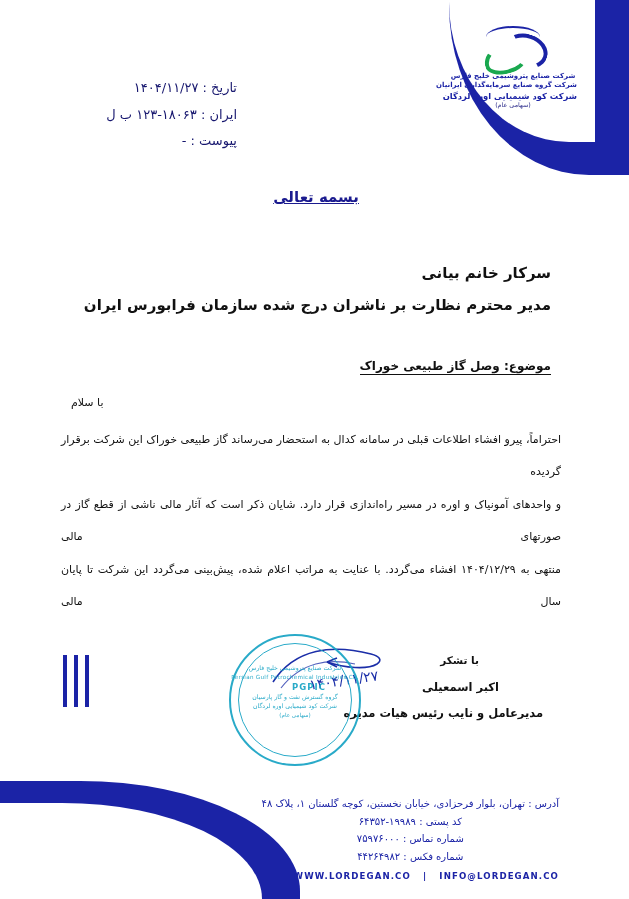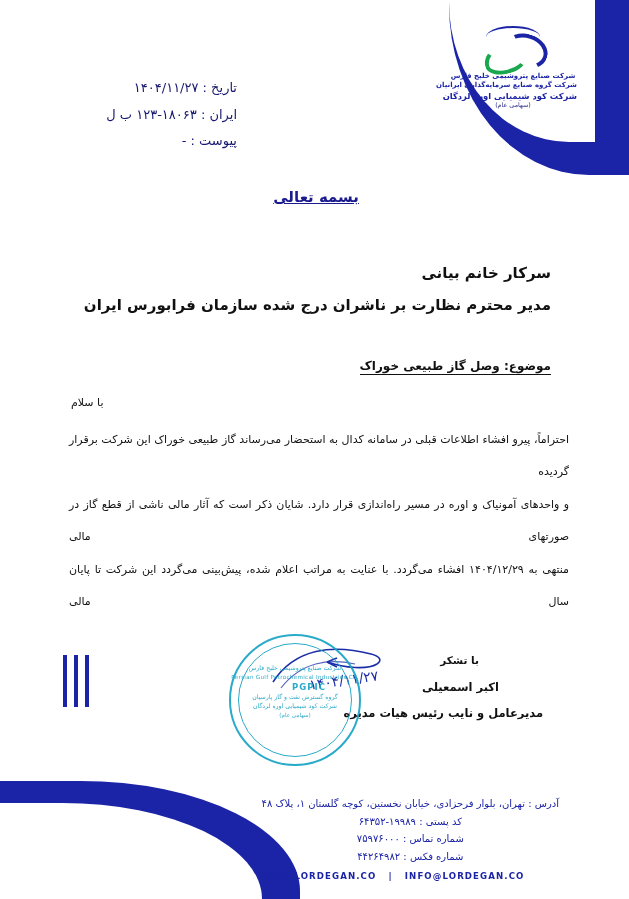--- a/index.html
+++ b/index.html
@@ -168,21 +168,21 @@
     text-align: left;
     font-size: 11px;
     color: #111;
     direction: rtl;
   }
 
   
   .body-text {
     position: absolute;
     top: 424px;
-    right: 60px;
+    right: 68px;
     width: 500px;
     text-align: justify;
     text-align-last: justify;
     direction: rtl;
     font-size: 11px;
     line-height: 2.95;
     color: #111;
   }
   .body-text p {
     margin: 0 0 0 0;
@@ -337,21 +337,21 @@
     direction: rtl;
     font-size: 10px;
     line-height: 1.75;
     color: #1b23a6;
   }
   .footer-web {
     position: absolute;
     right: 70px;
     bottom: 18px;
     direction: ltr;
-    text-align: left;
+    text-align: right;
     font-size: 8.6px;
     color: #1b23a6;
     letter-spacing: 1.1px;
     font-weight: bold;
     width: 300px;
   }
   .footer-web .sep { margin: 0 8px; }
 </style>
 </head>
 <body>

